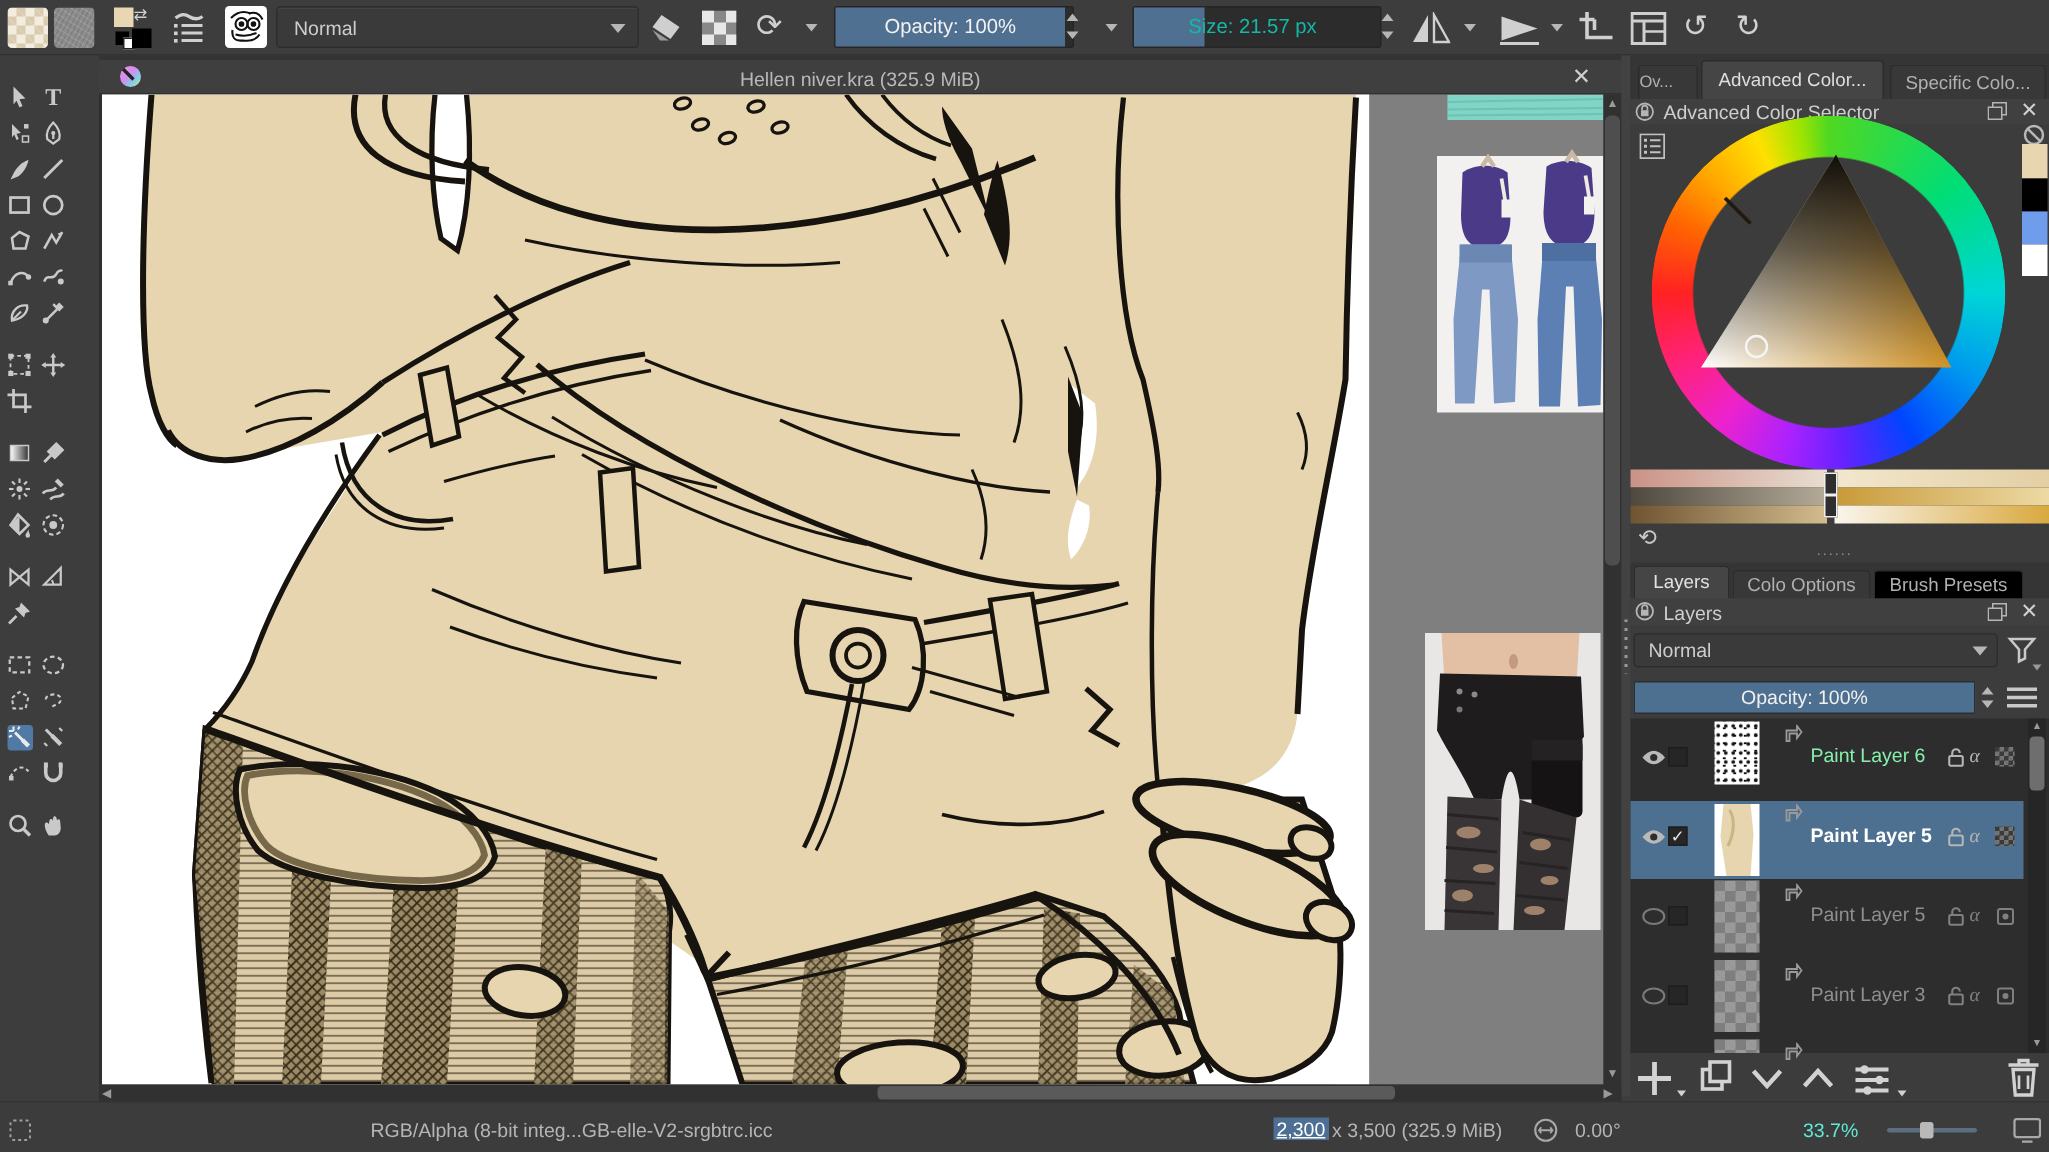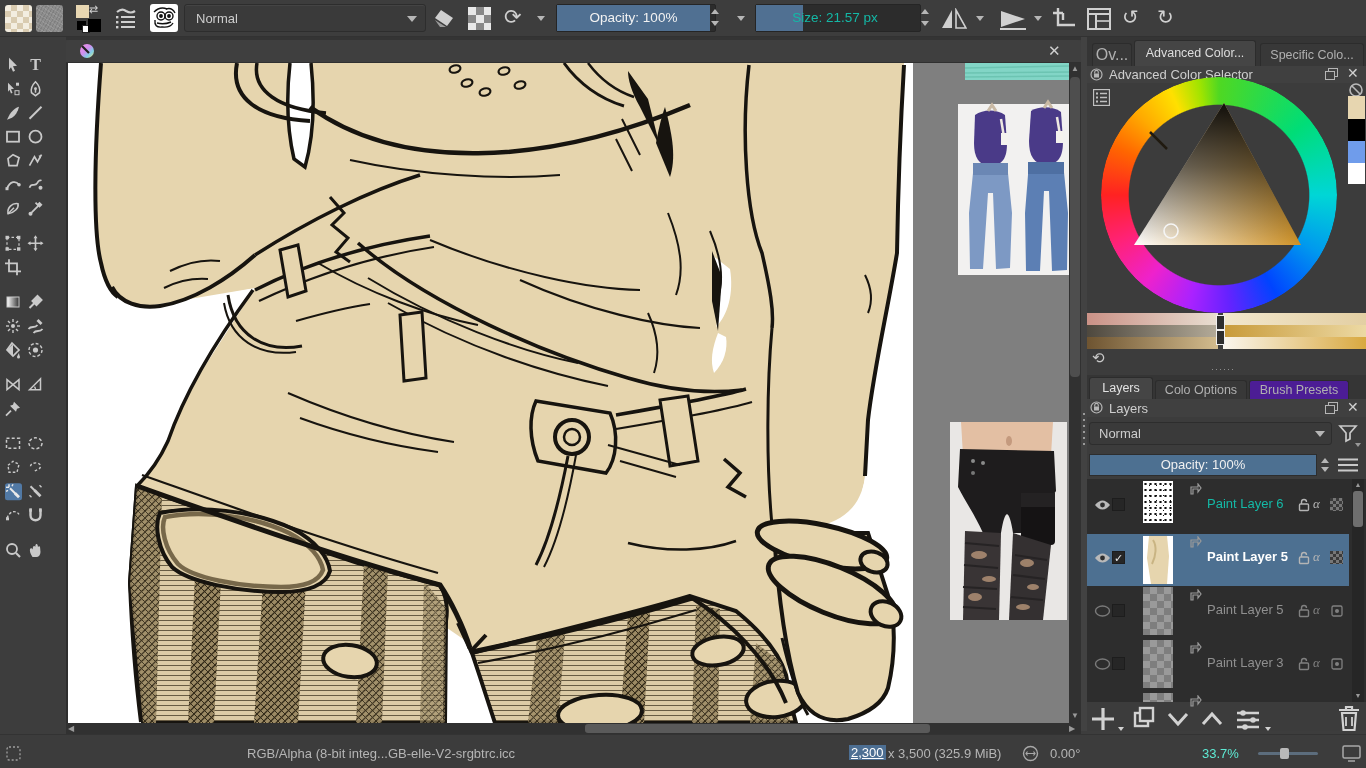--- a/index.html
+++ b/index.html
@@ -290,20 +290,21 @@
         <linearGradient id="krg" x1="0" y1="0" x2="1" y2="1">
       <stop offset="0" stop-color="#f08fe0"></stop>
           <stop offset=".45" stop-color="#cf8ff0"></stop>
           <stop offset=".7" stop-color="#7fd0e8"></stop>
           <stop offset="1" stop-color="#f0e070"></stop>
     </linearGradient>
       </defs>
     <circle cx="7" cy="7" r="7" fill="url(#krg)"></circle>
     <path d="M2 2 L9 9" stroke="#222" stroke-width="2.2"></path>
   </svg>
+  <div class="abs" style="left:66px;top:45px;width:1015px;text-align:center;font-size:13px;color:#b9b9b9;">Hellen niver.kra (325.9 MiB)</div>
   <div class="abs" style="left:1048px;top:42px;font-size:15px;color:#cfcfcf;">✕</div>
 
   <div class="abs" style="left:66px;top:63px;width:2px;height:660px;background:#2e2e2e;"></div>
   <div class="abs" style="left:68px;top:63px;width:845px;height:660px;background:#ffffff;overflow:hidden;">
     <div id="drawing" style="position:absolute;left:0;top:0;"><svg width="845" height="660" viewBox="0 0 845 660">
           <defs>
             <pattern id="hat" width="7" height="5" patternUnits="userSpaceOnUse">
               <rect width="7" height="5" fill="#dccba6"></rect>
               <path d="M0 2.5 L7 2.5" stroke="#473b28" stroke-width="1.05" fill="none" stroke-opacity="0.78"></path>
             </pattern>
@@ -475,21 +476,21 @@
 
   <div class="abs" style="left:66px;top:723px;width:1015px;height:11px;background:#313131;">
     <div class="abs" style="left:2px;top:1px;color:#9a9a9a;font-size:8px;line-height:9px;">◀</div>
     <div class="abs" style="left:519px;top:1px;width:345px;height:9px;background:#5a5a5a;border-radius:3px;"></div>
     <div class="abs" style="left:1003px;top:1px;color:#9a9a9a;font-size:8px;line-height:9px;">▶</div>
   </div>
 
   <div class="abs" style="left:1087px;top:37px;width:279px;height:694px;background:#3c3c3c;">
     <div id="rightpanel" style="position:relative;width:279px;height:694px;">
         <div class="abs" style="left:0;top:0;width:279px;height:29px;background:#353535;"></div>
-        <div class="abs" style="left:5px;top:6px;width:40px;height:23px;background:#383838;border:1px solid #2c2c2c;border-bottom:none;border-radius:3px 3px 0 0;color:#b0b0b0;font-size:16px;text-align:center;line-height:22px;">Ov...</div>
+        <div class="abs" style="left:5px;top:6px;width:40px;height:23px;background:#383838;border:1px solid #2c2c2c;border-bottom:none;border-radius:3px 3px 0 0;color:#b0b0b0;font-size:11px;line-height:22px;">Ov...</div>
         <div class="abs" style="left:47px;top:3px;width:122px;height:26px;background:#454545;border:1px solid #2c2c2c;border-bottom:none;border-radius:3px 3px 0 0;color:#dedede;font-size:12.5px;text-align:center;line-height:24px;">Advanced Color...</div>
         <div class="abs" style="left:173px;top:6px;width:104px;height:23px;background:#383838;border:1px solid #2c2c2c;border-bottom:none;border-radius:3px 3px 0 0;color:#b0b0b0;font-size:12.5px;text-align:center;line-height:22px;">Specific Colo...</div>
         <div class="abs" style="left:0;top:29px;width:279px;height:17px;background:#404040;"></div>
         <svg class="abs" style="left:3px;top:31px" width="13" height="13" viewBox="0 0 13 13">
           <circle cx="6.5" cy="6.5" r="5.5" fill="none" stroke="#b5b5b5" stroke-width="1.2"></circle>
           <rect x="4" y="5.5" width="5" height="4" fill="#b5b5b5"></rect>
           <path d="M4.7 5.5 V4.2 a1.8 1.8 0 0 1 3.6 0 V5.5" fill="none" stroke="#b5b5b5" stroke-width="1.1"></path>
         </svg>
         <div class="abs" style="left:22px;top:30px;font-size:13px;color:#cecece;">Advanced Color Selector</div>
         <svg class="abs" style="left:238px;top:31px" width="13" height="12" viewBox="0 0 13 12">
@@ -539,21 +540,21 @@
         <div class="abs" style="left:136px;top:288px;width:143px;height:12px;background:linear-gradient(to right,#c89a38,#ecd9a4);"></div>
         <div class="abs" style="left:0;top:300px;width:131px;height:12px;background:linear-gradient(to right,#6e5431,#d3bc8e);"></div>
         <div class="abs" style="left:136px;top:300px;width:143px;height:12px;background:linear-gradient(to right,#faf6ee,#d9a940);"></div>
         <div class="abs" style="left:129px;top:278px;width:9px;height:15px;background:#2e2e2e;border:1.5px solid #efefef;"></div>
         <div class="abs" style="left:129px;top:293px;width:9px;height:15px;background:#2e2e2e;border:1.5px solid #efefef;"></div>
         <div class="abs" style="left:5px;top:312px;font-size:15px;color:#c9c9c9;">⟲</div>
         <div class="abs" style="left:124px;top:330px;width:30px;height:4px;color:#9a9a9a;font-size:9px;line-height:4px;letter-spacing:1px;">······</div>
         <div class="abs" style="left:0;top:338px;width:279px;height:24px;background:#353535;"></div>
         <div class="abs" style="left:2px;top:340px;width:64px;height:22px;background:#454545;border:1px solid #2c2c2c;border-bottom:none;border-radius:3px 3px 0 0;color:#e2e2e2;font-size:12.5px;text-align:center;line-height:21px;">Layers</div>
         <div class="abs" style="left:68px;top:343px;width:92px;height:19px;background:#383838;border:1px solid #2c2c2c;border-bottom:none;border-radius:3px 3px 0 0;color:#b0b0b0;font-size:12.5px;text-align:center;line-height:18px;">Colo Options</div>
-        <div class="abs" style="left:162px;top:343px;width:100px;height:19px;background:#4c1d95;border:1px solid #2c2c2c;border-bottom:none;border-radius:3px 3px 0 0;color:#b0b0b0;font-size:12.5px;text-align:center;line-height:18px;">Brush Presets</div>
+        <div class="abs" style="left:162px;top:343px;width:100px;height:19px;background:#000000;border:1px solid #2c2c2c;border-bottom:none;border-radius:3px 3px 0 0;color:#b0b0b0;font-size:12.5px;text-align:center;line-height:18px;">Brush Presets</div>
         <div class="abs" style="left:0;top:362px;width:279px;height:18px;background:#404040;"></div>
         <svg class="abs" style="left:3px;top:364px" width="13" height="13" viewBox="0 0 13 13">
           <circle cx="6.5" cy="6.5" r="5.5" fill="none" stroke="#b5b5b5" stroke-width="1.2"></circle>
           <rect x="4" y="5.5" width="5" height="4" fill="#b5b5b5"></rect>
           <path d="M4.7 5.5 V4.2 a1.8 1.8 0 0 1 3.6 0 V5.5" fill="none" stroke="#b5b5b5" stroke-width="1.1"></path>
         </svg>
         <div class="abs" style="left:22px;top:364px;font-size:13px;color:#cecece;">Layers</div>
         <svg class="abs" style="left:238px;top:365px" width="13" height="12" viewBox="0 0 13 12">
           <rect x="3.5" y="0.5" width="9" height="8" fill="none" stroke="#b5b5b5"></rect>
           <rect x="0.5" y="3.5" width="9" height="8" fill="#404040" stroke="#b5b5b5"></rect>
@@ -576,21 +577,21 @@
         <div class="abs" style="left:0;top:442px;width:279px;height:223px;background:#2d2d2d;"></div>
         <svg class="abs" style="left:7px;top:462px" width="17" height="12" viewBox="0 0 17 12">
           <path d="M1 6 Q8.5 -3 16 6 Q8.5 15 1 6 Z" fill="#b9b9b9"></path>
           <circle cx="8.5" cy="6" r="2.4" fill="#2d2d2d"></circle>
         </svg>
         <div class="abs" style="left:25px;top:461px;width:13px;height:13px;background:#262626;border:1px solid #1d1d1d;"></div>
         <div class="abs" style="left:56px;top:444px;width:30px;height:42px;background:#fff;background-image:radial-gradient(#111 1px, transparent 1.2px),radial-gradient(#111 0.8px, transparent 1px);background-size:5px 6px,7px 5px;background-position:0 0,3px 2px;"></div>
         <svg class="abs" style="left:103px;top:446px" width="12" height="12" viewBox="0 0 12 12">
           <path d="M1 4 L8 4 L8 1 L11 5 L8 9 L8 6 L3 6 L3 11 L1 11 Z" fill="none" stroke="#9a9a9a" stroke-width="1.2"></path>
         </svg>
-        <div class="abs" style="left:120px;top:459px;font-size:13px;color:#14b8a6;">Paint Layer 6</div>
+        <div class="abs" style="left:120px;top:459px;font-size:13px;color:#86efac;">Paint Layer 6</div>
         <svg class="abs" style="left:210px;top:461px" width="14" height="14" viewBox="0 0 14 14">
           <rect x="2.5" y="6" width="9" height="6.5" rx="1" fill="none" stroke="#b5b5b5" stroke-width="1.4"></rect>
           <path d="M4.5 6 V4 a2.5 2.5 0 0 1 5 0" fill="none" stroke="#b5b5b5" stroke-width="1.4"></path>
         </svg>
         <div class="abs" style="left:226px;top:459px;font-size:13px;font-style:italic;font-family:'Liberation Serif',serif;color:#b5b5b5;">α</div>
         <div class="abs" style="left:243px;top:461px;width:13px;height:13px;background-image:linear-gradient(45deg,#777 25%,transparent 25%,transparent 75%,#777 75%),linear-gradient(45deg,#777 25%,#3a3a3a 25%,#3a3a3a 75%,#777 75%);background-size:6px 6px;background-position:0 0,3px 3px;"></div>
         <div class="abs" style="left:0;top:497px;width:262px;height:52px;background:#4d7091;"></div>
         <svg class="abs" style="left:7px;top:515px" width="17" height="12" viewBox="0 0 17 12">
           <path d="M1 6 Q8.5 -3 16 6 Q8.5 15 1 6 Z" fill="#b9b9b9"></path>
           <circle cx="8.5" cy="6" r="2.4" fill="#2d2d2d"></circle>

